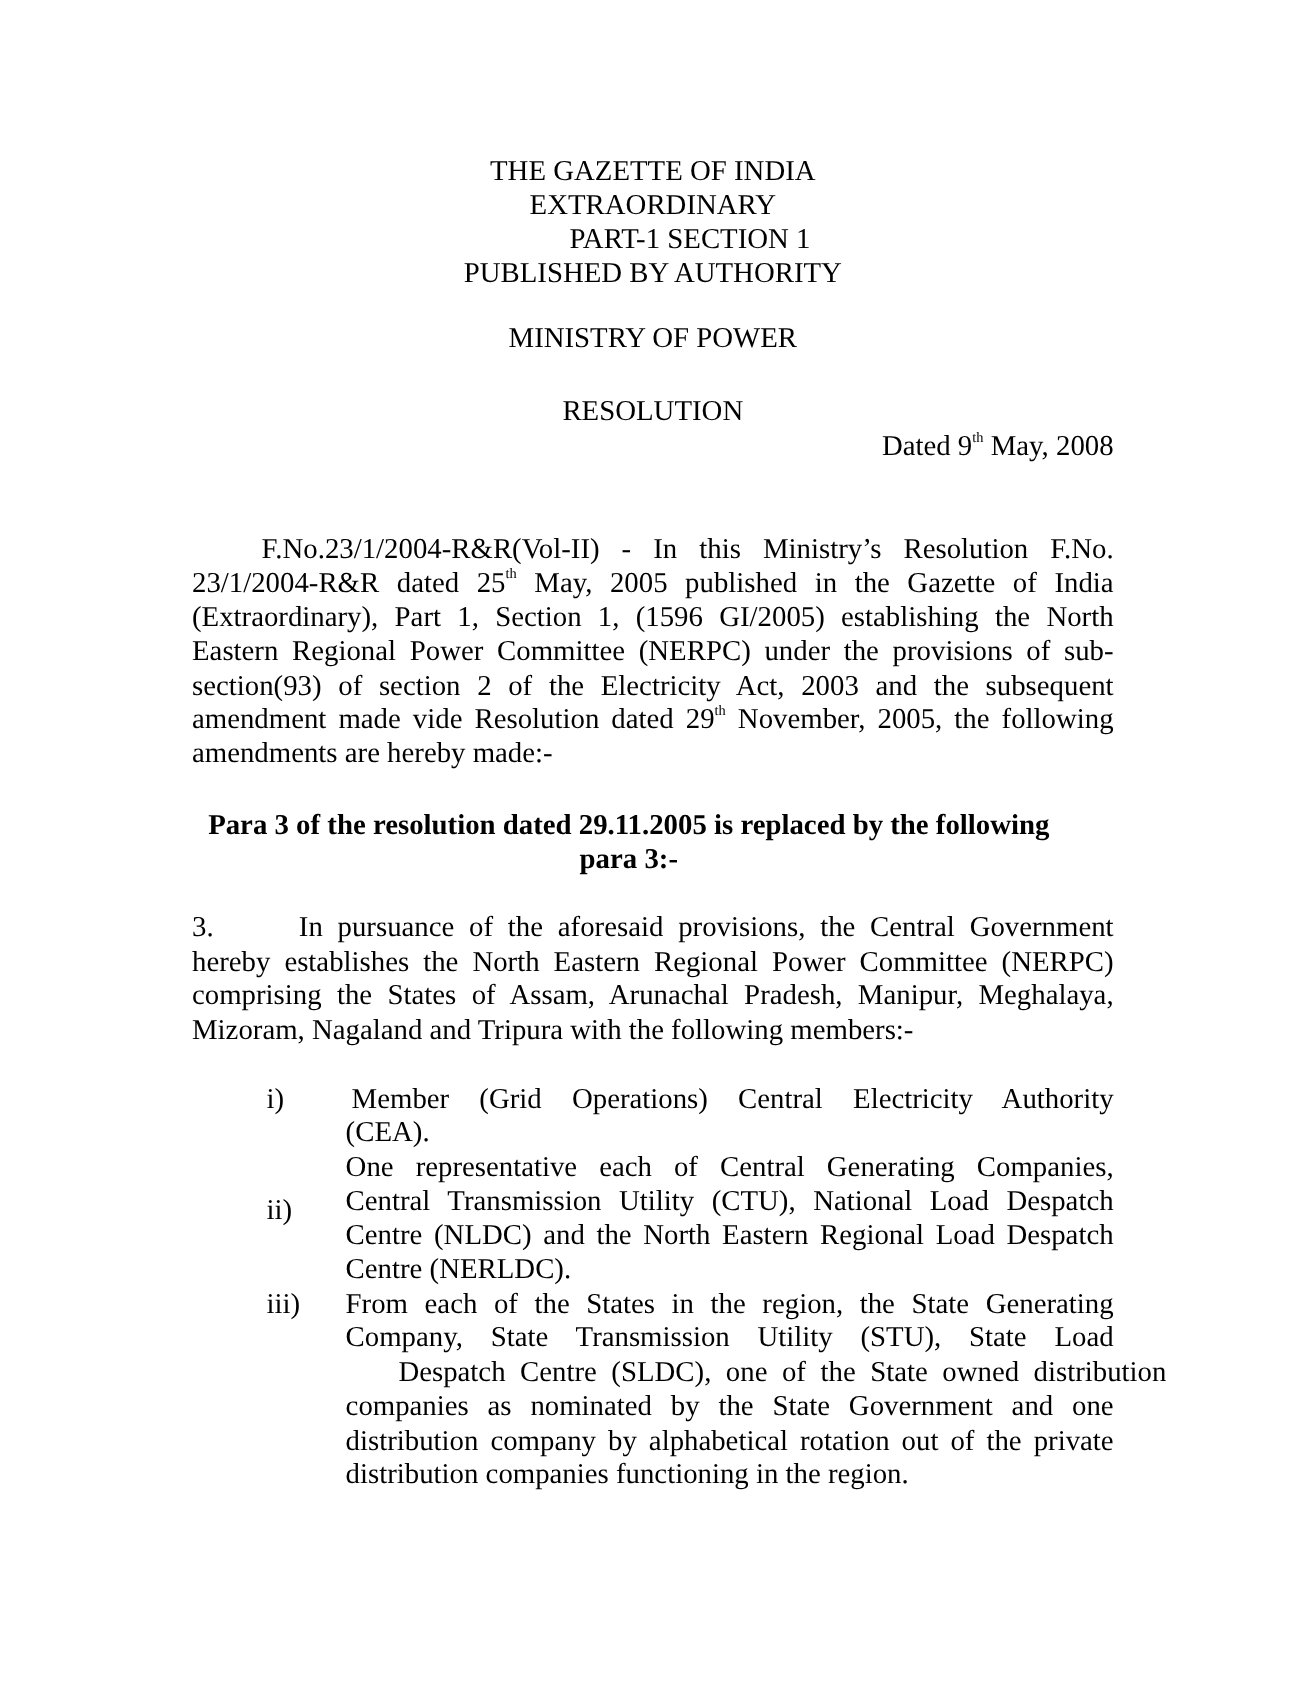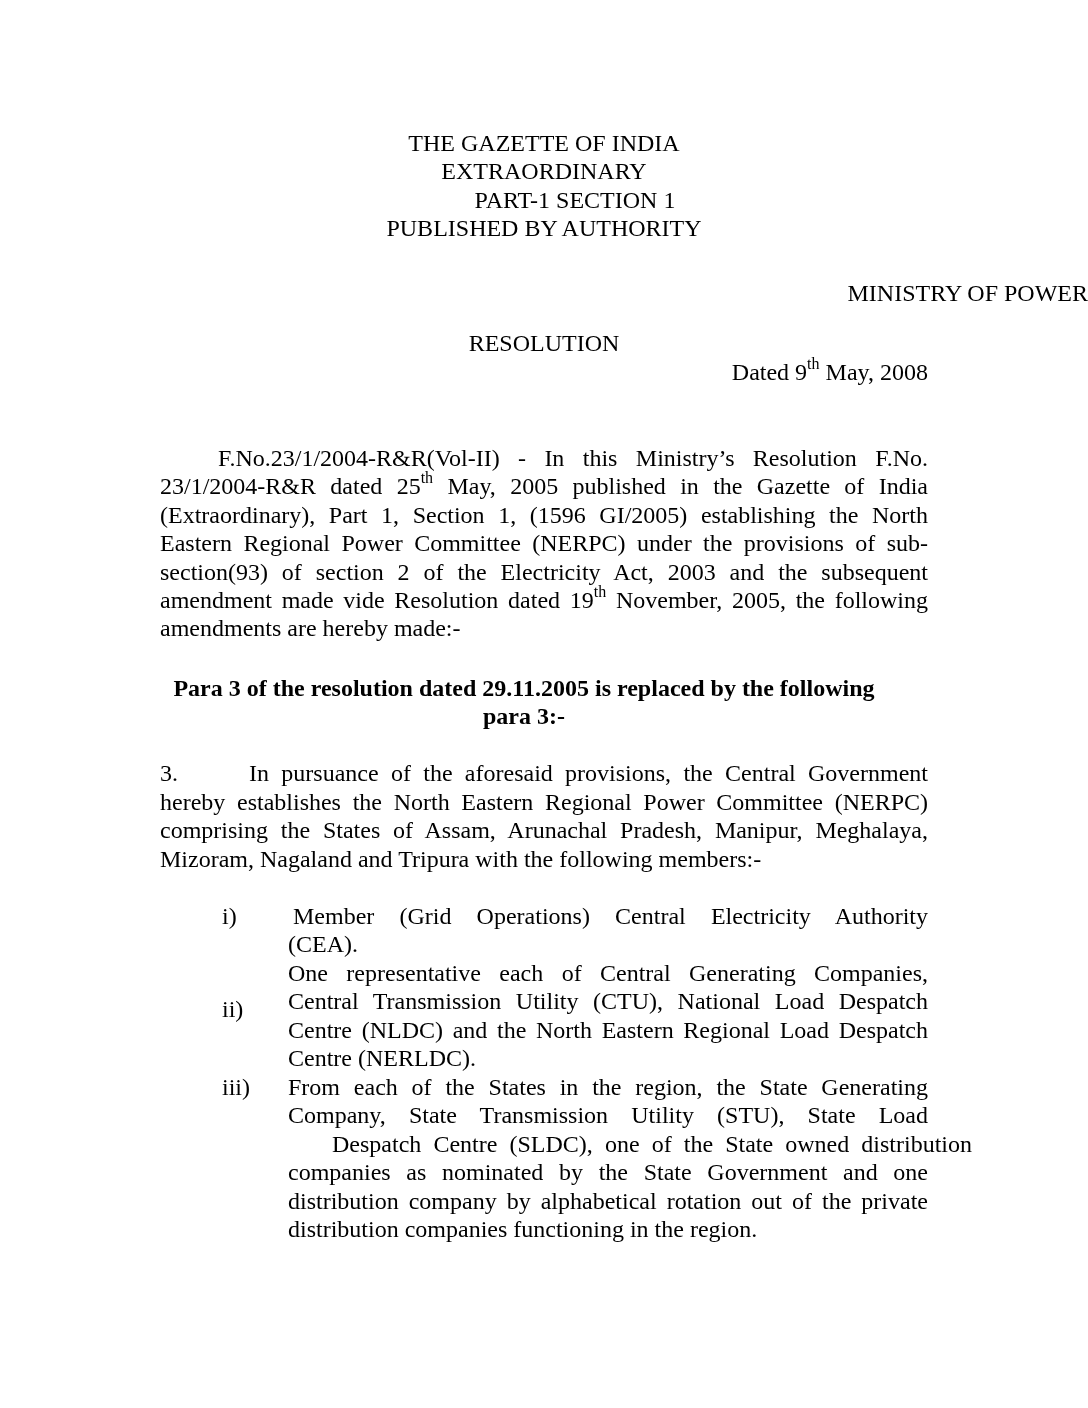--- a/index.html
+++ b/index.html
@@ -38,53 +38,53 @@
     text-align: justify;
     text-align-last: justify;
   }
   .lline {
     position: absolute;
     white-space: nowrap;
     line-height: 28px;
     text-align: right;
   }
   sup {
-    font-size: 16px;
+    font-size: 12px;
     line-height: 0;
     position: relative;
     top: -2px;
   }
   .bold {
     font-weight: bold;
   }
   .num {
     position: absolute;
     line-height: 28px;
   }
 </style>
 </head>
 <body>
 
 <div>
   <div class="center-line" style="top:129px;">THE GAZETTE OF INDIA</div>
   <div class="center-line" style="top:157px;">EXTRAORDINARY</div>
   <div class="center-line" style="top:186px;margin-left:31px;">PART-1 SECTION 1</div>
   <div class="center-line" style="top:214px;">PUBLISHED BY AUTHORITY</div>
-  <div class="center-line" style="top:279px;text-align:right;">MINISTRY OF POWER</div>
+  <div class="center-line" style="top:268px;">MINISTRY OF POWER</div>
   <div class="center-line" style="top:329px;">RESOLUTION</div>
   <div class="right-line" style="top:358px;"><span>Dated 9</span><sup>th</sup><span> May, 2008</span></div>
 </div>
 
 <div>
   <div class="jline" style="top:444px; left:218px; width:710px;">F.No.23/1/2004-R&amp;R(Vol-II) -   In this Ministry’s Resolution F.No.</div>
   <div class="jline" style="top:472px; left:160px; width:768px;"><span>23/1/2004-R&amp;R dated 25</span><sup>th</sup><span> May, 2005 published in the Gazette of India</span></div>
   <div class="jline" style="top:501px; left:160px; width:768px;">(Extraordinary), Part 1, Section 1, (1596 GI/2005) establishing the North</div>
   <div class="jline" style="top:529px; left:160px; width:768px;">Eastern Regional Power Committee (NERPC) under the provisions of sub-</div>
   <div class="jline" style="top:558px; left:160px; width:768px;">section(93) of section 2 of the Electricity Act, 2003 and the subsequent</div>
-  <div class="jline" style="top:586px; left:160px; width:768px;"><span>amendment made vide Resolution dated 19</span><sup>th</sup><span> November, 2005, the following</span></div>
+  <div class="jline" style="top:586px; left:160px; width:768px;"><span>amendment made vide Resolution dated 29</span><sup>th</sup><span> November, 2005, the following</span></div>
   <div class="lline" style="top:614px; left:160px;">amendments are hereby made:-</div>
 </div>
 
 <div>
   <div class="center-line bold" style="top:674px; left:-20px;">Para 3 of the resolution dated 29.11.2005 is replaced by the following</div>
   <div class="center-line bold" style="top:702px; left:-20px;">para 3:-</div>
 </div>
 
 <div>
   <div class="num" style="top:759px; left:160px;">3.</div>

